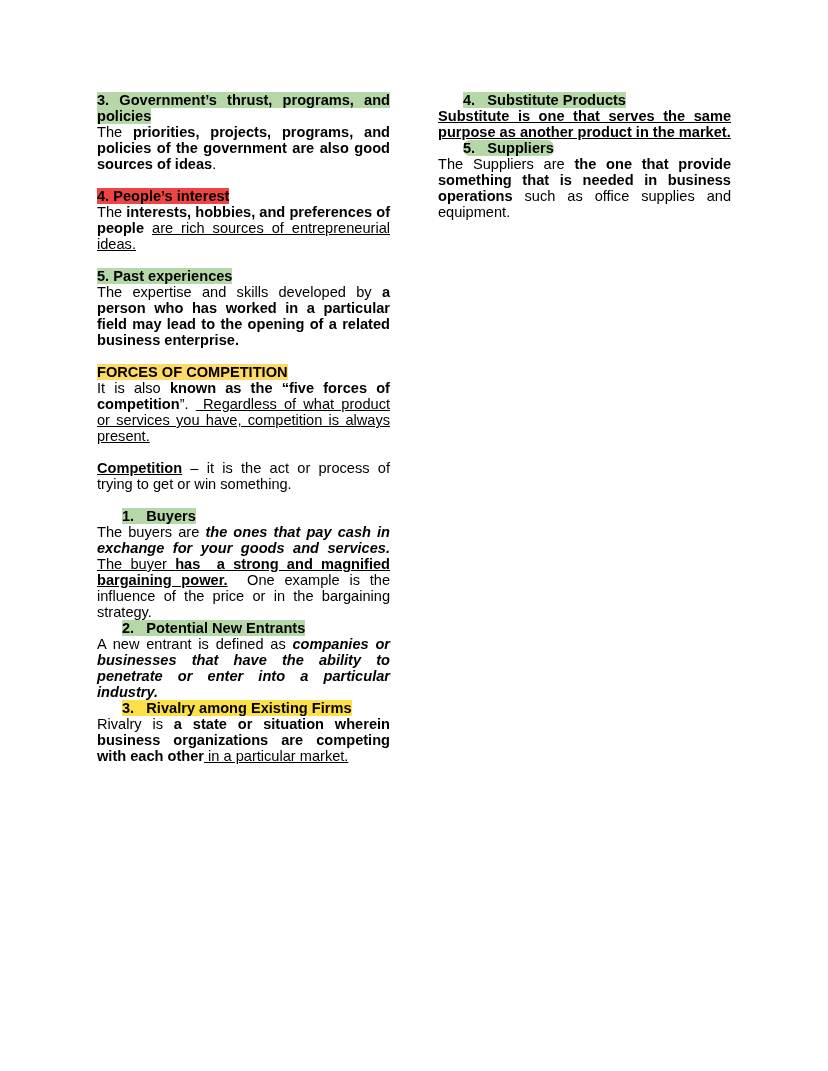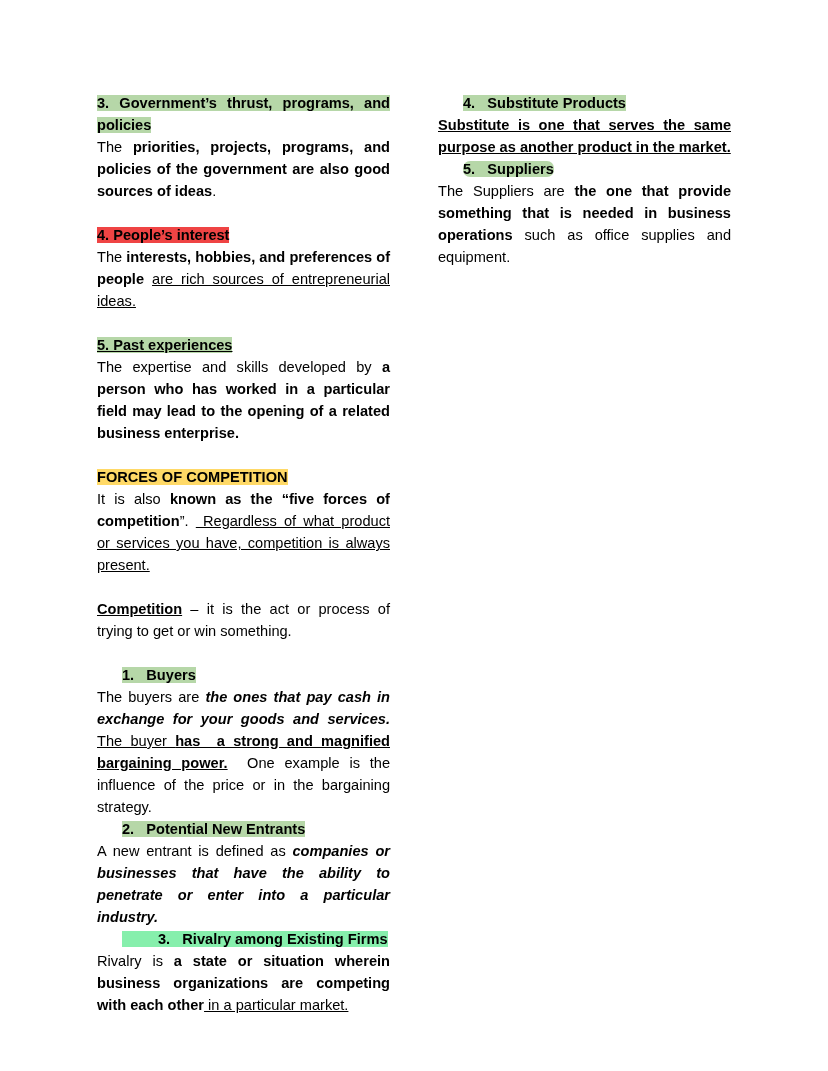--- a/index.html
+++ b/index.html
@@ -3,21 +3,21 @@
 <meta charset="utf-8">
 <style>
   html,body { margin:0; padding:0; background:#ffffff; }
   .page {
     position:relative;
     width:828px;
     height:1071px;
     background:#ffffff;
     font-family:"Liberation Sans", sans-serif;
     font-size:14.6px;
-    line-height:22px;
+    line-height:16px;
     color:#000000;
     overflow:hidden;
   }
   .col { position:absolute; top:92px; text-align:justify; }
   .col-left  { left:97px;  width:293px; }
   .col-right { left:438px; width:293px; }
   p.para { margin:0; padding:0; }
   p.indent { padding-left:25px; }
   .b { font-weight:bold; }
   .i { font-style:italic;margin-top:13px; }
@@ -28,33 +28,33 @@
 <body>
 
 <div class="page" style="background-color: rgb(255, 255, 255); color: rgb(0, 0, 0);">
   <div class="col col-left">
       <p class="para"><span class="b hl" style="background-color: rgb(182, 215, 168);">3. Government’s thrust, programs, and policies</span></p>
       <p class="para"><span>The </span><span class="b">priorities, projects, programs, and policies of the government are also good sources of ideas</span><span>.</span></p>
       <p class="para">&nbsp;</p>
       <p class="para"><span class="b hl" style="background-color: #ef4444;">4. People’s interest</span></p>
       <p class="para"><span>The </span><span class="b">interests, hobbies, and preferences of people </span><span class="u">are rich sources of entrepreneurial ideas.</span></p>
       <p class="para">&nbsp;</p>
-      <p class="para"><span class="b hl" style="background-color: rgb(182, 215, 168); text-decoration: underline;">5. Past experiences</span></p>
+      <p class="para"><span class="b hl" style="background-color: rgb(182, 215, 168);">5. Past experiences</span></p>
       <p class="para"><span>The expertise and skills developed by </span><span class="b">a person who has worked in a particular field may lead to the opening of a related business enterprise.</span></p>
       <p class="para">&nbsp;</p>
       <p class="para"><span class="b hl" style="background-color: rgb(255, 217, 102); margin-top: 40px;">FORCES OF COMPETITION</span></p>
       <p class="para"><span>It is also </span><span class="b">known as the “five forces of competition</span><span>”. </span><span class="u">&nbsp;Regardless of what product or services you have, competition is always present.</span></p>
       <p class="para">&nbsp;</p>
       <p class="para"><span class="b u">Competition</span><span> – it is the act or process of trying to get or win something.</span></p>
       <p class="para">&nbsp;</p>
       <p class="para indent"><span class="b hl" style="background-color: rgb(182, 215, 168); margin-top: 8px;">1.&nbsp;&nbsp;&nbsp;Buyers</span></p>
       <p class="para"><span>The buyers are </span><span class="b i">the ones that pay cash in exchange for your goods and services.</span><span> </span><span class="u">The buyer </span><span class="b u">has &nbsp;a strong and magnified bargaining power.</span><span> &nbsp;One example is the influence of the price or in the bargaining strategy.</span></p>
       <p class="para indent"><span class="b hl" style="background-color: rgb(182, 215, 168); margin-top: 20px;">2.&nbsp;&nbsp;&nbsp;Potential New Entrants</span></p>
       <p class="para"><span>A new entrant is defined as </span><span class="b i">companies or businesses that have the ability to penetrate or enter into a particular industry.</span></p>
-      <p class="para indent"><span class="b hl" style="background-color: #86efac; padding-left: 36px;">3.&nbsp;&nbsp;&nbsp;Rivalry among Existing Firms</span></p>
+      <p class="para indent"><span class="b hl" style="background-color: #fde047;">3.&nbsp;&nbsp;&nbsp;Rivalry among Existing Firms</span></p>
       <p class="para"><span>Rivalry is </span><span class="b">a state or situation wherein business organizations are competing with each other</span><span class="u"> in a particular market.</span></p>
     </div>
   <div class="col col-right">
       <p class="para indent"><span class="b hl" style="background-color: rgb(182, 215, 168);">4.&nbsp;&nbsp;&nbsp;Substitute Products</span></p>
       <p class="para"><span class="b u">Substitute is one that serves the same purpose as another product in the market.</span></p>
       <p class="para indent"><span class="b hl" style="background-color: rgb(182, 215, 168); border-radius: 7px;">5.&nbsp;&nbsp;&nbsp;Suppliers</span></p>
       <p class="para"><span>The Suppliers are </span><span class="b">the one that provide something that is needed in business operations</span><span> such as office supplies and equipment.</span></p>
     </div>
 </div>
 

